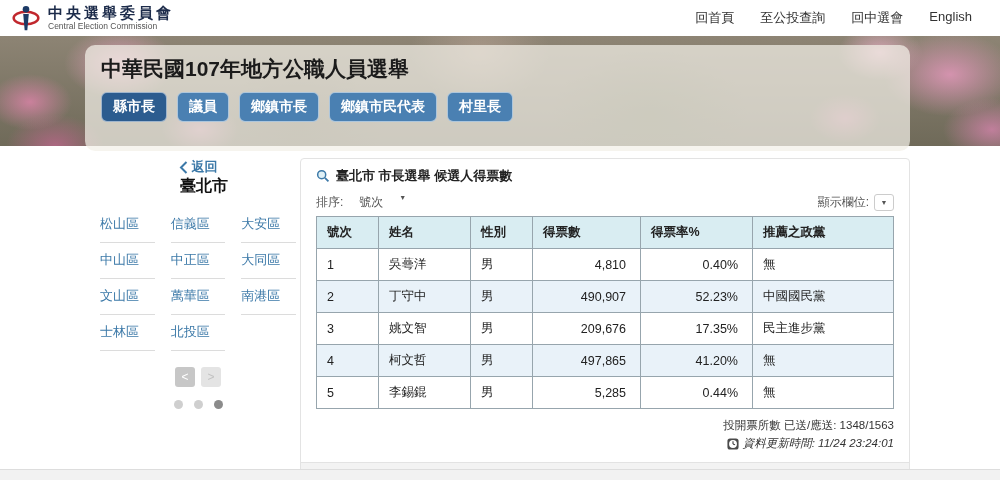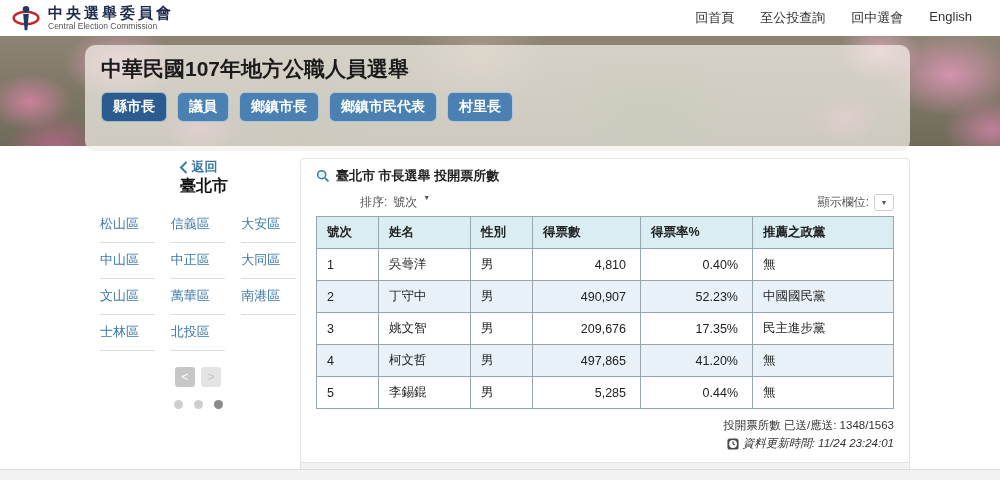--- a/index.html
+++ b/index.html
@@ -58,21 +58,21 @@
   .dots{ display:flex; gap:11px; justify-content:center; margin-top:13px; }
   .dot{ width:9px; height:9px; border-radius:50%; background:#cfcfcf; cursor:pointer; }
   .dot.active{ background:#8b8b8b; }
   
   .card{ width:610px; margin-left:4px; background:#fff; border:1px solid #e3e3e3;
          border-radius:4px; }
   .card-body{ padding:8px 15px 0; }
   .card-title-row{ display:flex; align-items:center; gap:6px; }
   .card-title{ font-size:13px; font-weight:bold; color:#222; }
   .controls{ display:flex; justify-content:space-between; align-items:center; margin-top:9px; }
-  .sort{ display:flex; align-items:flex-start; gap:6px; font-size:12px; color:#555; cursor:pointer;margin-left:44px; }
+  .sort{ display:flex; align-items:flex-start; gap:16px; font-size:12px; color:#555; cursor:pointer; }
   .caret{ font-size:7px; color:#555; }
   .cols{ display:flex; align-items:center; gap:5px; font-size:12px; color:#555; }
   .cols-btn{ width:20px; height:17px; border:1px solid #ccc; border-radius:3px; background:#fff;
              font-size:7px; color:#555; cursor:pointer; }
   table{ width:100%; border-collapse:collapse; margin-top:5px; }
   th,td{ border:1px solid #97a5ad; font-size:12.5px; padding:7px 10px; color:#222; }
   th{ background:#d9edf2; text-align:left; font-weight:bold; }
   td.num{ text-align:right; padding-right:14px; }
   tr.alt td{ background:#e9f2f9; }
   .c-no{width:62px;} .c-name{width:92px;} .c-sex{width:62px;font-family:Liberation Serif, serif;}
@@ -167,21 +167,21 @@
 
   <main class="card">
     <div class="card-body">
       <div class="card-title-row">
         <span>
           <svg width="14" height="14" viewBox="0 0 16 16">
             <circle cx="6.5" cy="6.5" r="4.6" fill="#dff0f6" stroke="#3c79a8" stroke-width="1.7"></circle>
             <line x1="10.2" y1="10.2" x2="14.2" y2="14.2" stroke="#3c79a8" stroke-width="2"></line>
           </svg>
         </span>
-        <span class="card-title">臺北市 市長選舉 投開票所數</span>
+        <span class="card-title">臺北市 市長選舉 候選人得票數</span>
       </div>
 
       <div class="controls">
         <div class="sort">
           <span>排序:</span>
           <span>號次</span>
           <span class="caret">▼</span>
         </div>
         <div class="cols">
           <span>顯示欄位:</span>

